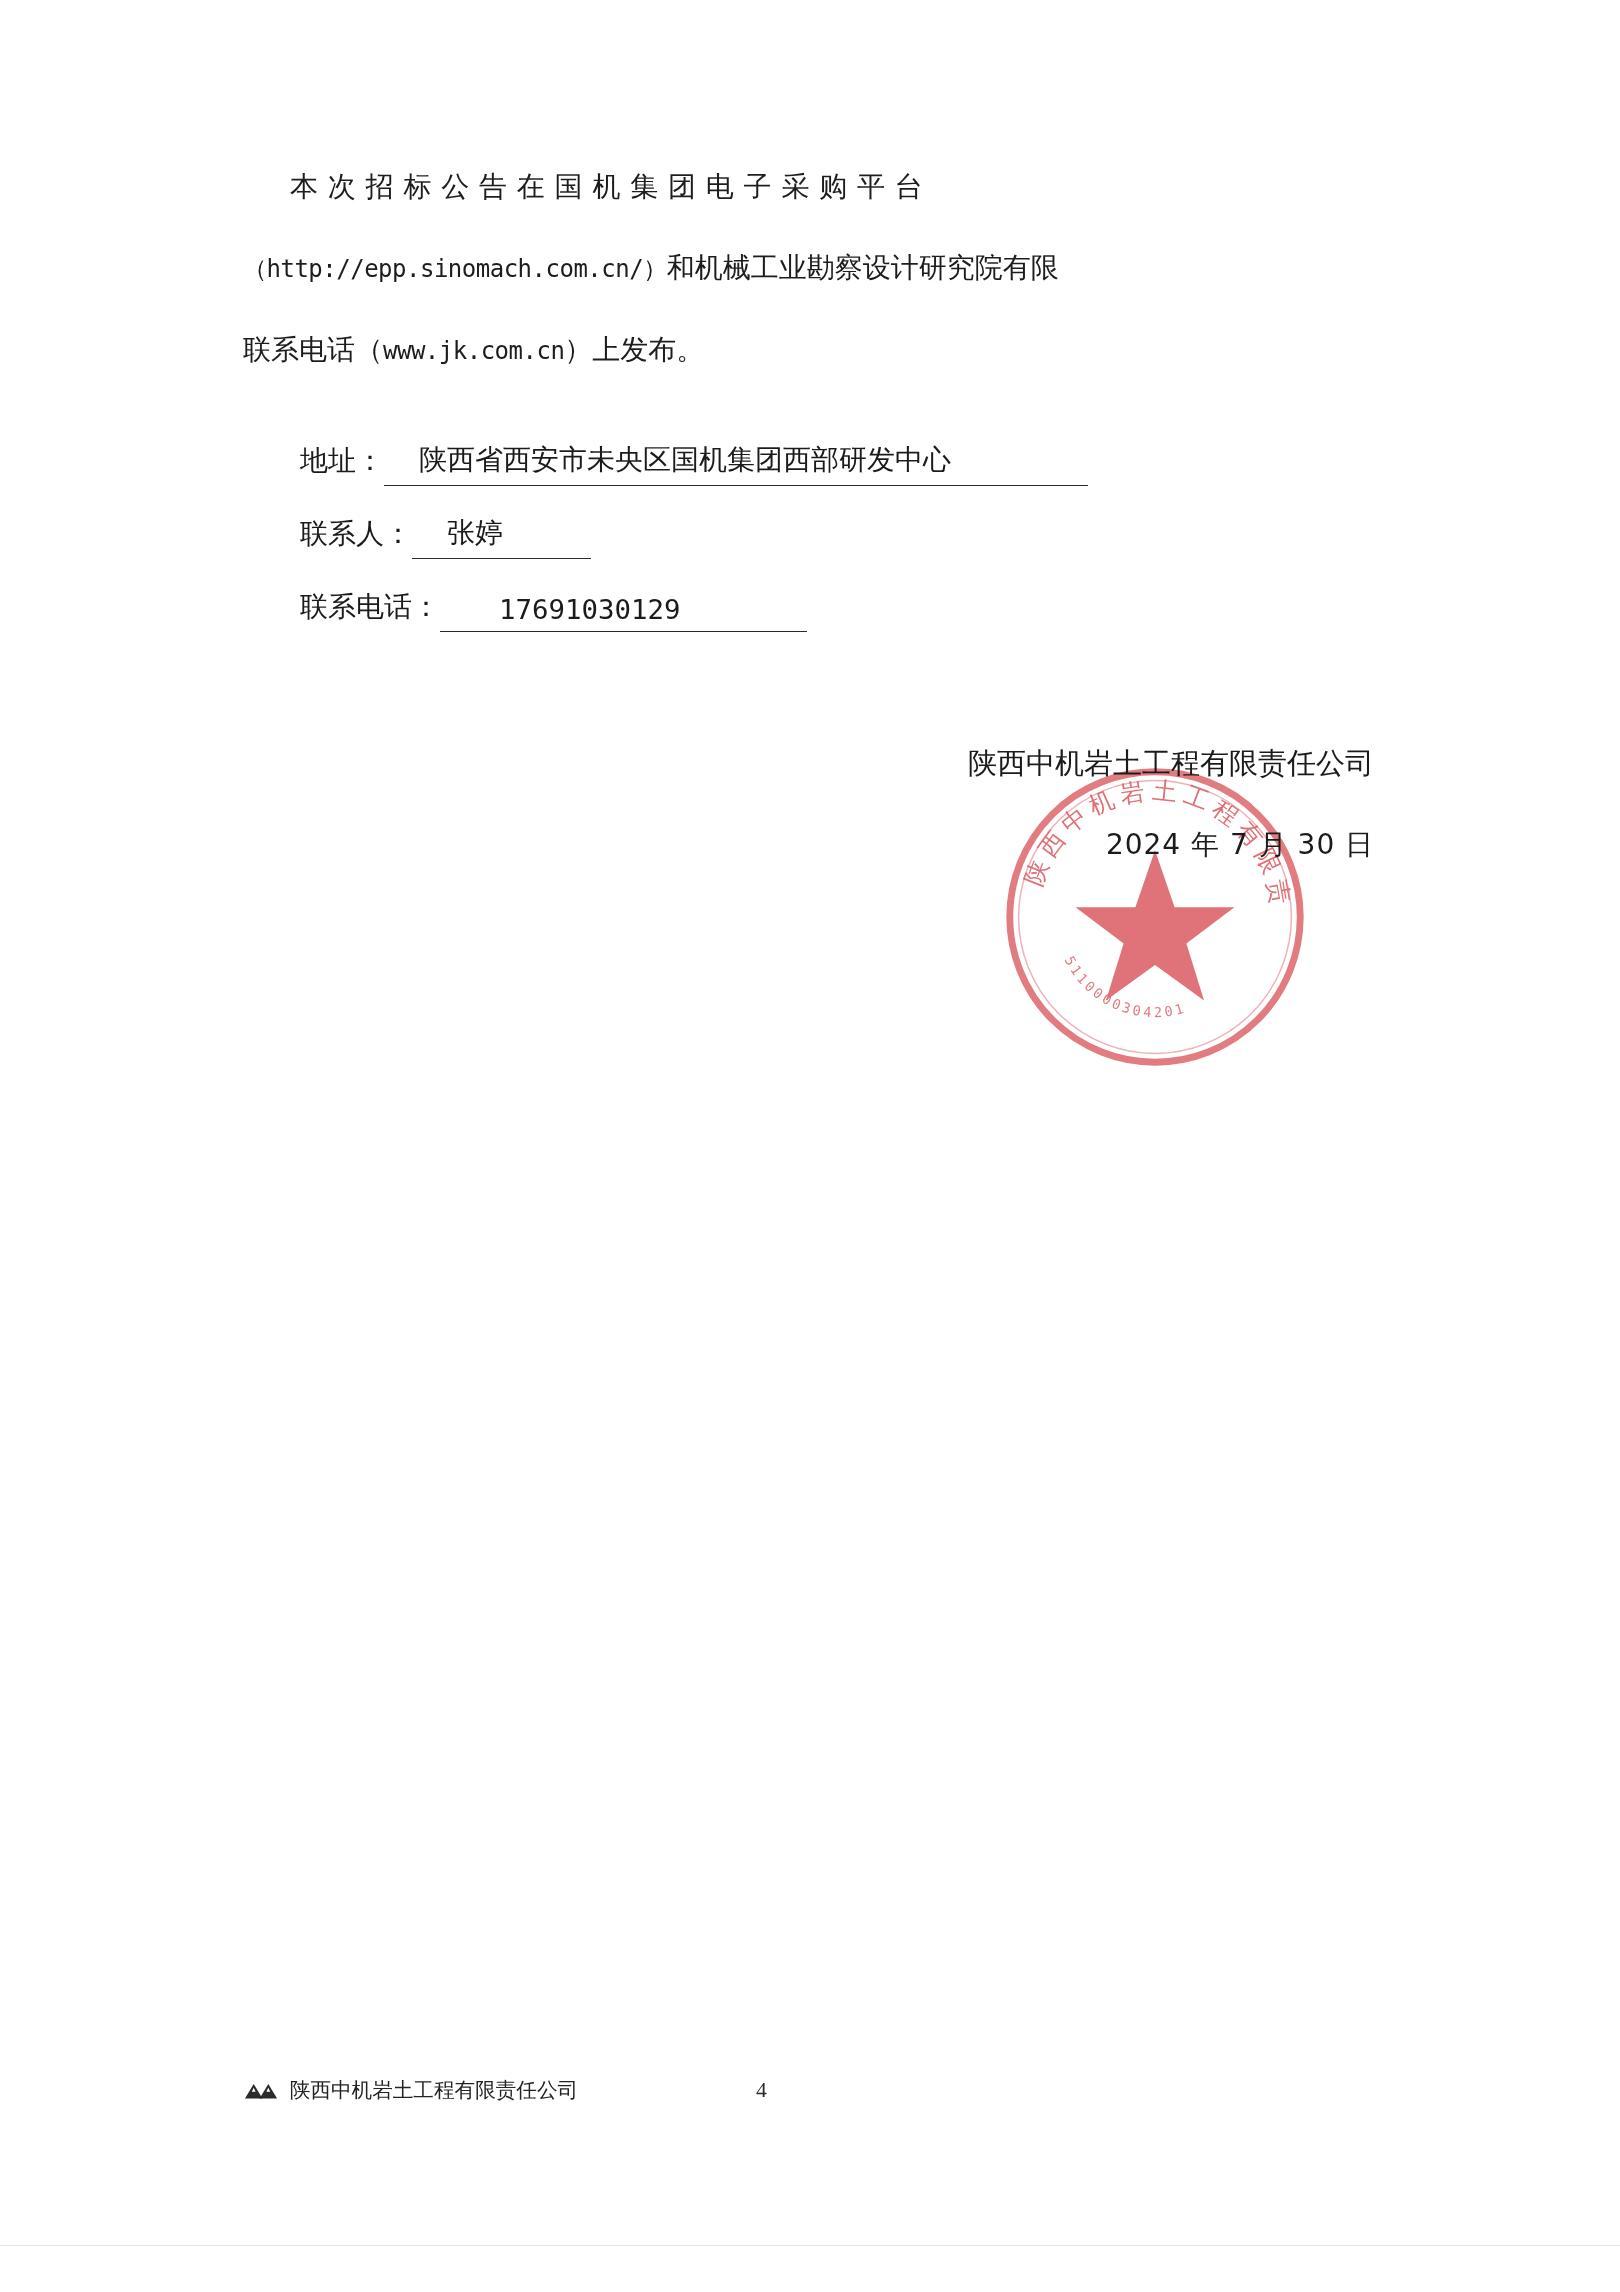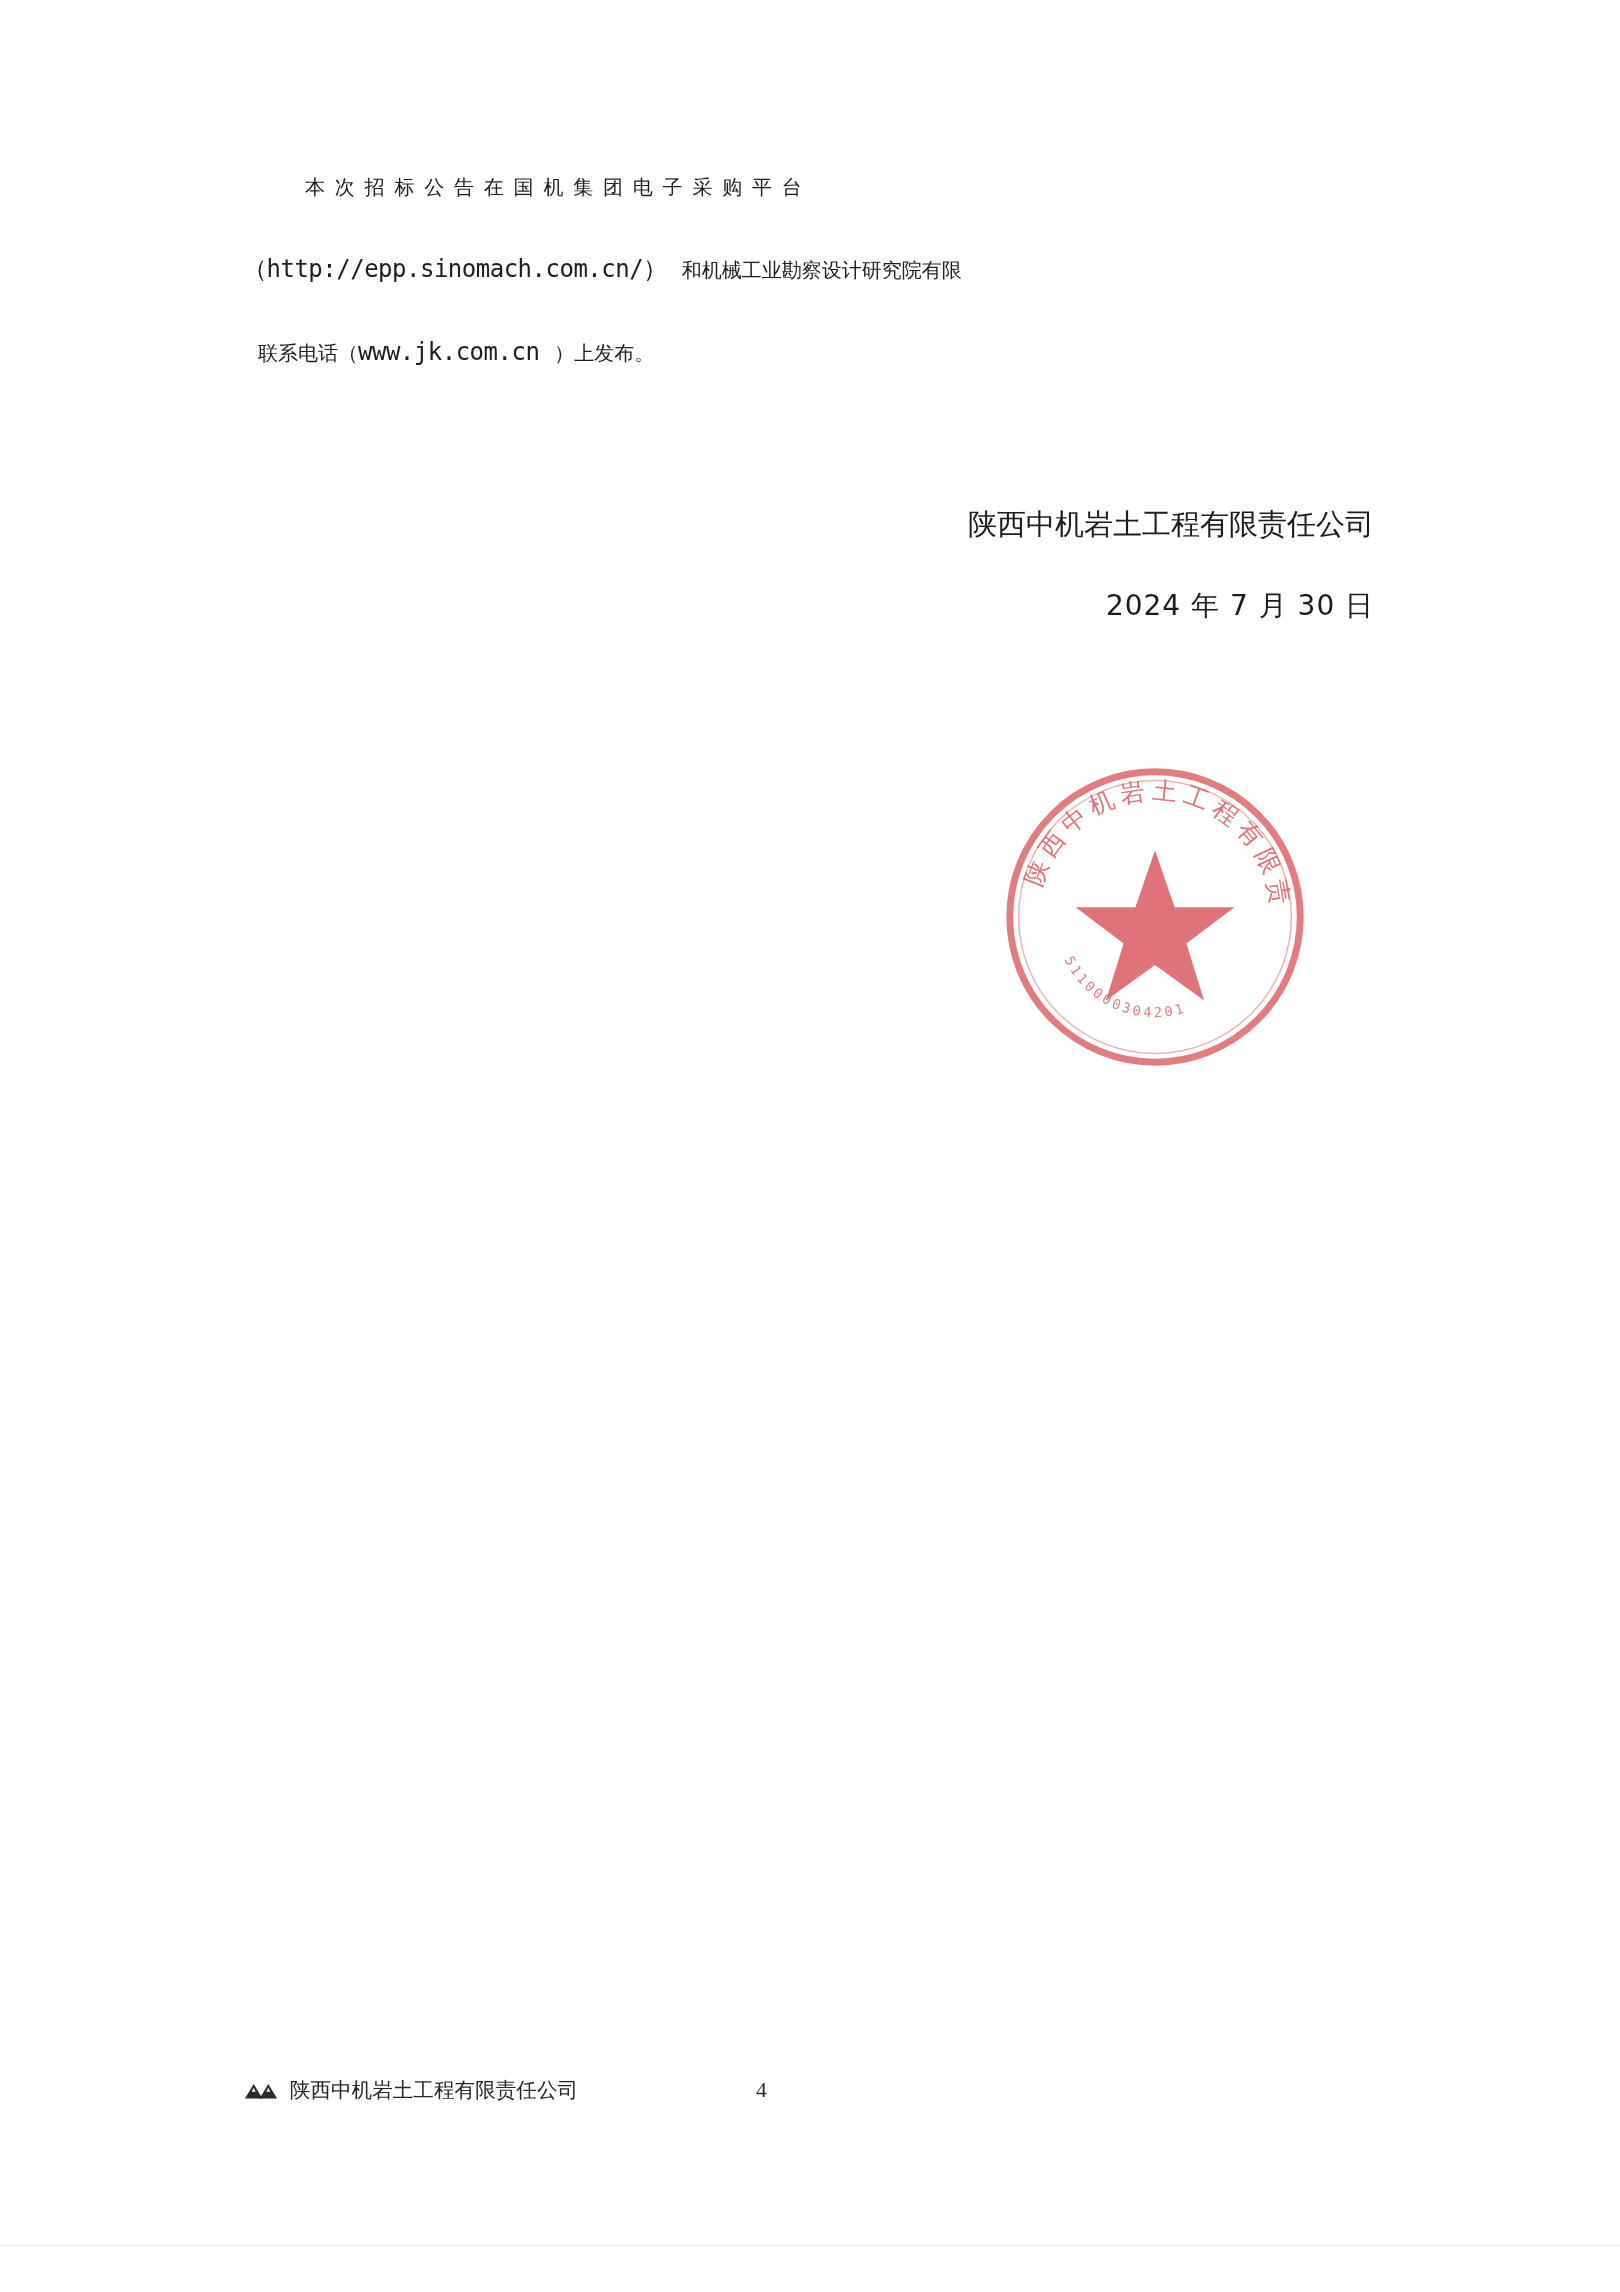--- a/index.html
+++ b/index.html
@@ -41,22 +41,21 @@
     padding-left: 47px;
     letter-spacing: 9.8px;
   }
   .mono {
     font-family: "DejaVu Sans Mono", monospace;
     font-size: 24px;
     letter-spacing: -0.5px;
   }
   .cn {
     font-family: "DejaVu Sans", sans-serif;
-    font-size: 20px;
-    margin-left: 15px;
+    font-size: 28px;
   }
 
   
   .section-heading {
     margin-top: 25.5px;
     font-family: "DejaVu Sans", sans-serif;
     font-weight: bold;
     font-size: 30px;
     letter-spacing: 2px;
     color: #111111;
@@ -173,20 +172,34 @@
       <div class="line line1 cn">本次招标公告在国机集团电子采购平台</div>
       <div class="line">
         <span class="mono">（http://epp.sinomach.com.cn/）</span><span class="cn">和机械工业勘察设计研究院有限</span>
       </div>
       <div class="line">
         <span class="cn">联系电话（</span><span class="mono">www.jk.com.cn</span><span class="cn">）上发布。</span>
       </div>
     </div>
 
 
+    <div class="contact-block">
+      <div class="contact-row">
+        <span class="contact-label">地址：</span>
+        <span class="contact-value addr">陕西省西安市未央区国机集团西部研发中心</span>
+      </div>
+      <div class="contact-row">
+        <span class="contact-label">联系人：</span>
+        <span class="contact-value person">张婷</span>
+      </div>
+      <div class="contact-row">
+        <span class="contact-label">联系电话：</span>
+        <span class="contact-value phone">17691030129</span>
+      </div>
+    </div>
 
     <div class="signature">
       <div>陕西中机岩土工程有限责任公司</div>
       <div class="sig-date">2024 年 7 月 30 日</div>
     </div>
 
   </div>
 
   <div class="seal">
     <svg viewBox="0 0 320 320" width="314" height="314" aria-hidden="true">

